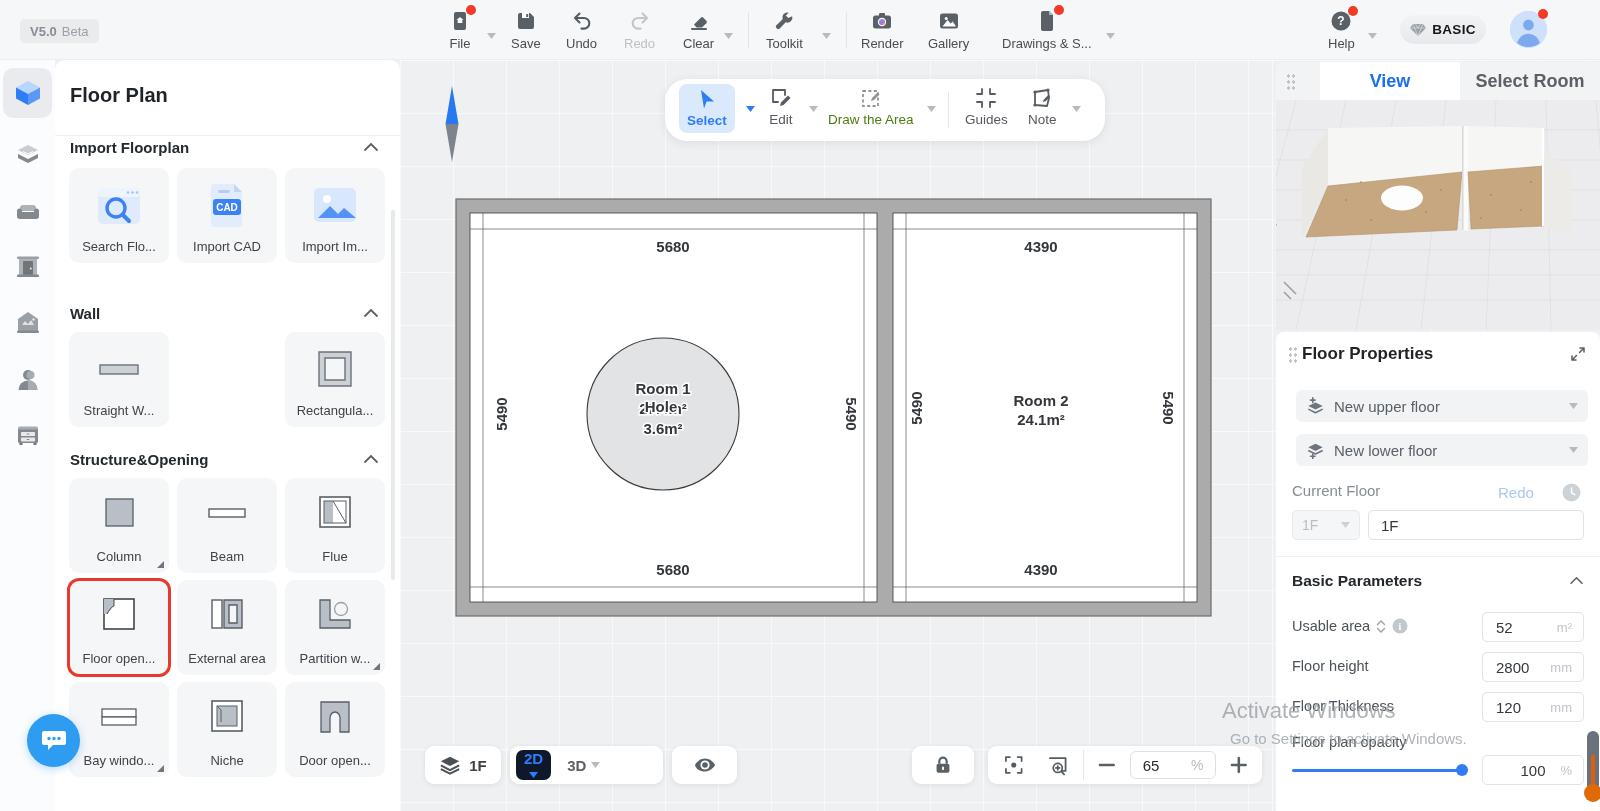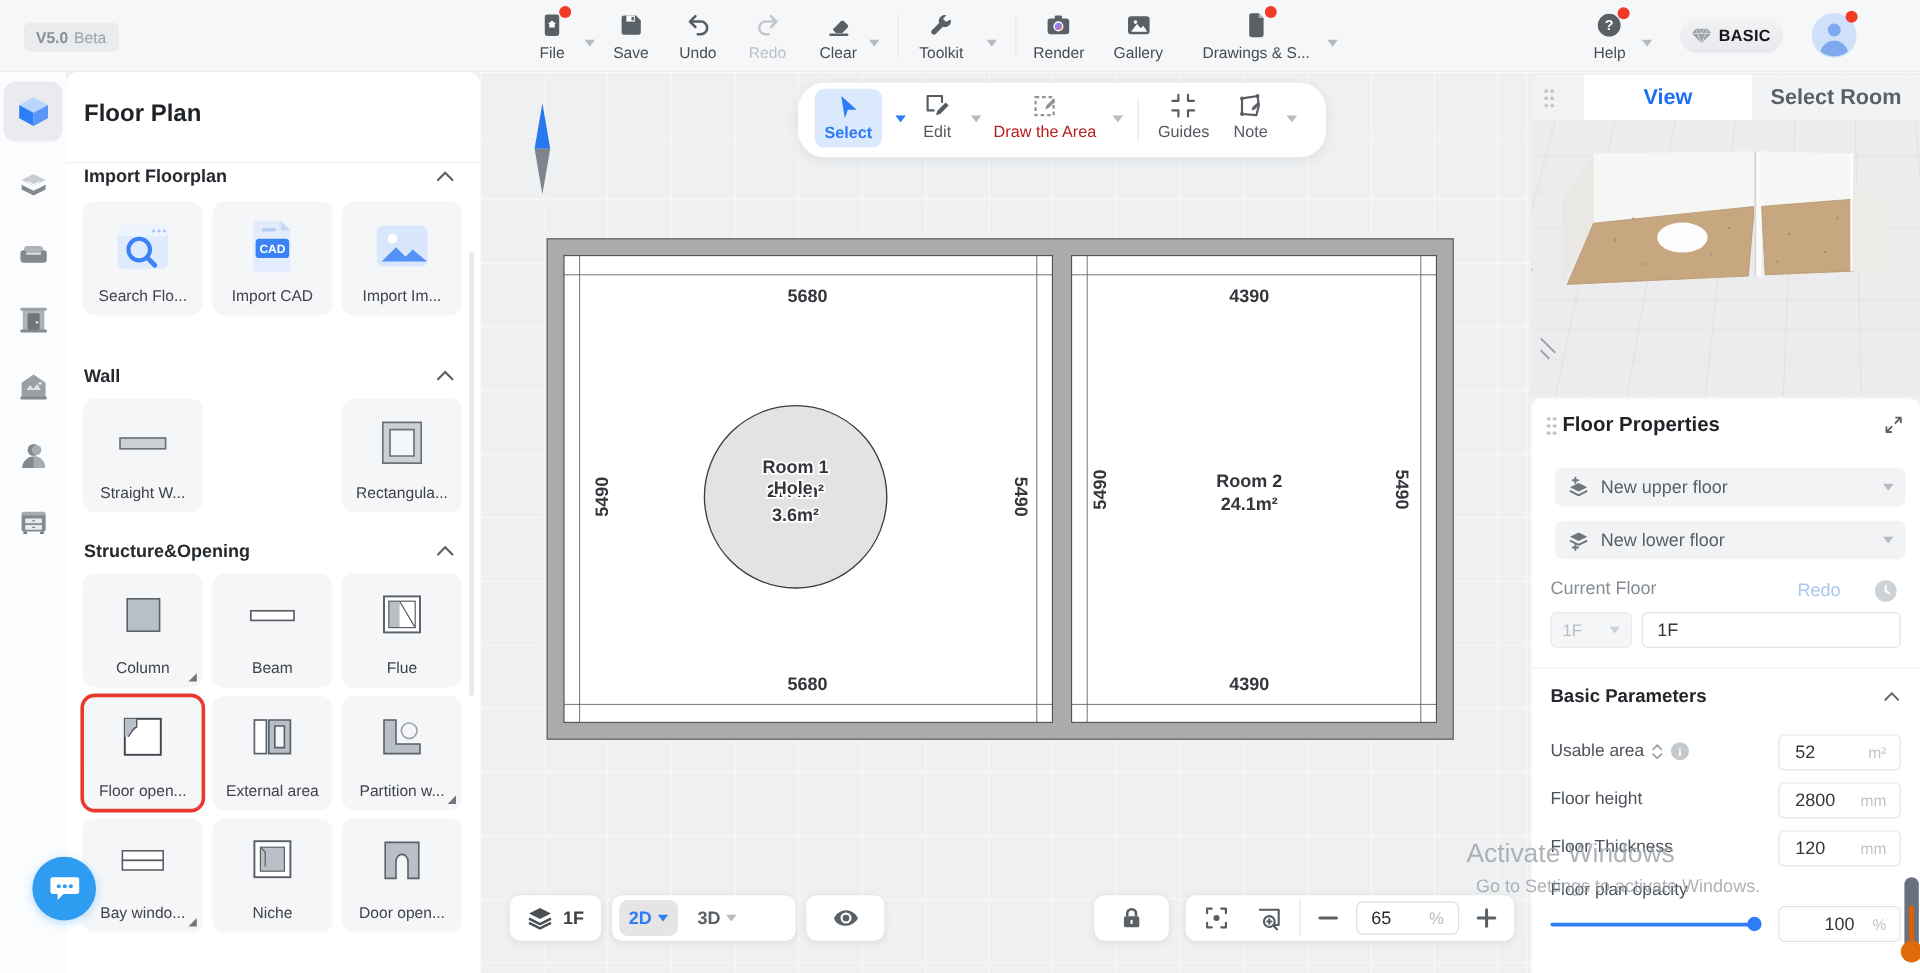--- a/index.html
+++ b/index.html
@@ -40,33 +40,33 @@
   .card .clbl { font-size:13px; color:#3f4349; white-space:nowrap; max-width:94px; overflow:hidden; }
   .card.selected { outline:3px solid #e8392e; outline-offset:-1px; }
   .corner-tri { position:absolute; right:5px; bottom:5px; width:0; height:0; border-left:7px solid transparent; border-bottom:7px solid #71767c; }
   .lp-scroll { position:absolute; left:336px; top:150px; width:4px; height:370px; border-radius:2px; background:#e7eaed; }
 
   
   .canvas { position:absolute; left:400px; top:60px; width:872px; height:751px;
     background-color:#eef0f2;
     background-image:linear-gradient(#f8f9fa 1px,transparent 1px),linear-gradient(90deg,#f8f9fa 1px,transparent 1px);
     background-size:53px 53px; z-index:5; }
-  .c-toolbar { position:absolute; left:265px; top:9px; width:440px; height:62px; background:#ffffff; border-radius:22px; box-shadow:0 2px 10px rgba(60,64,67,.10);padding-left:41px; }
+  .c-toolbar { position:absolute; left:265px; top:19px; width:440px; height:62px; background:#ffffff; border-radius:22px; box-shadow:0 2px 10px rgba(60,64,67,.10);padding-left:41px; }
   .ct-item { position:absolute; top:7px; display:flex; flex-direction:column; align-items:center; cursor:pointer; }
   .ct-item .lbl { margin-top:2px; font-size:13.5px; color:#54595f; white-space:nowrap; }
   .ct-item.sel { background:#dbe9fd; border-radius:8px; padding:3px 8px 5px; top:5px; }
   .ct-item.sel .lbl { color:#2f7df6; font-weight:700; }
-  .ct-item.dim .lbl { color:#b91c1c; }
+  .ct-item.dim .lbl { color:#4d7c0f; }
   .ct-divider { position:absolute; left:283px; top:13px; width:1px; height:36px; background:#e5e7ea; }
   .fp-svg { position:absolute; left:0; top:0; }
 
   
   .pill { position:absolute; top:686px; height:38px; background:#ffffff; border-radius:9px; box-shadow:0 1px 5px rgba(60,64,67,.10); display:flex; align-items:center; cursor:pointer; }
   .pill .blbl { font-size:15px; font-weight:700; color:#3c4146; }
-  .chip2d { background:#e5e5e5; border-radius:7px; height:30px; display:flex; align-items:center; padding:0 8px; gap:5px; cursor:pointer; }
+  .chip2d { background:#0f172a; border-radius:7px; height:30px; display:flex; align-items:center; padding:0 8px; gap:5px; cursor:pointer;flex-direction:column; }
   .chip2d .blbl { color:#2f7df6; }
   .mode3d { display:flex; align-items:center; gap:5px; padding:0 10px; cursor:pointer; }
   .mode3d .blbl { color:#5a6066; }
   .zoombox { width:88px; height:28px; border:1px solid #dcdfe3; border-radius:6px; display:flex; align-items:center; justify-content:space-between; padding:0 12px; background:#fff; }
   .zoombox .zv { font-size:15px; color:#26292d; }
   .zoombox .zu { font-size:14px; color:#b9bec4; }
 
   
   .right-panel { position:absolute; left:1272px; top:60px; width:328px; height:751px;
     background-color:#eef0f2;

